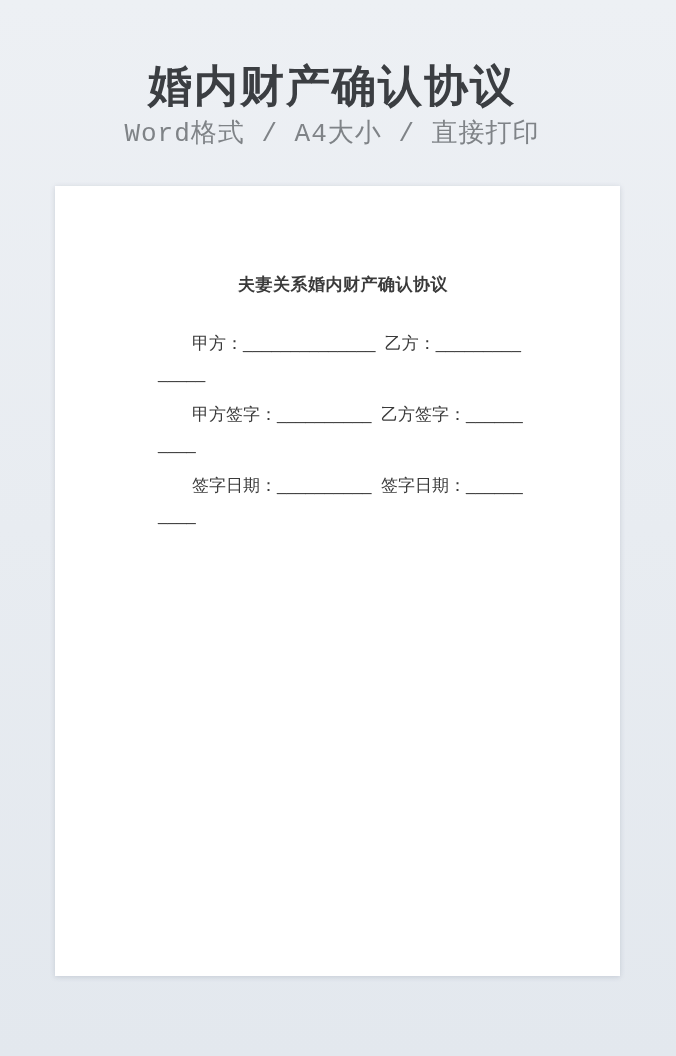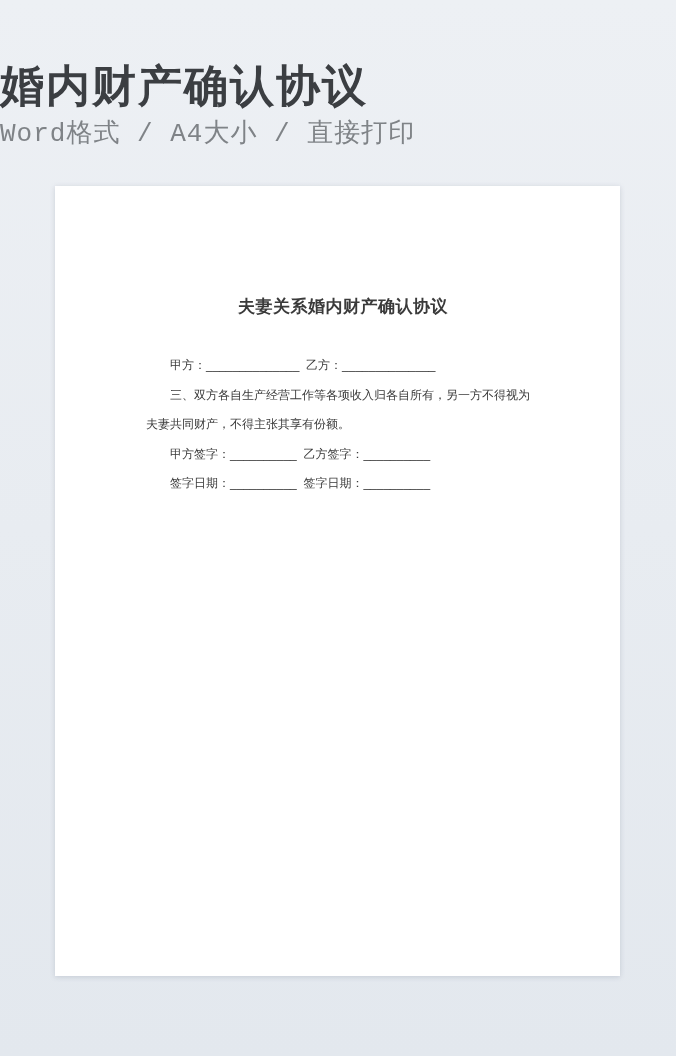--- a/index.html
+++ b/index.html
@@ -14,20 +14,21 @@
     font-family: "Liberation Sans", sans-serif;
     background: linear-gradient(to bottom,
       var(--background-top, #edf0f4) 0%,
       var(--background-bottom, #e3e8ee) 100%);
   }
   .page-header {
     position: absolute;
     top: 60px;
     left: 0;
     right: 12px;
+    text-align: center;
   }
   .page-header h1 {
     margin: 0;
     font-size: 44px;
     line-height: 52px;
     font-weight: bold;
     letter-spacing: 2px;
     color: var(--heading-text, #3b3e42);
   }
   .page-header .subtitle {
@@ -40,50 +41,49 @@
   }
   .paper {
     position: absolute;
     left: 55px;
     top: 186px;
     width: 565px;
     height: 790px;
     box-sizing: border-box;
     background: var(--paper, #ffffff);
     box-shadow: 0 1px 5px rgba(90, 100, 125, 0.22);
-    padding: 110px 80px 0 91px;
+    padding: 88px 80px 0 91px;
   }
   .doc-title {
     margin: 0 0 33px 0;
     text-align: center;
     font-size: 17px;
     line-height: 22px;
     font-weight: bold;
     letter-spacing: 0.5px;
     color: var(--body-text, #3a3a3a);
   }
   .doc-body p.para {
-    margin: 0;
-    font-size: 12px;
+    margin: 12px;
+    font-size: 17px;
     line-height: 29.5px;
     text-indent: 2em;
     white-space: pre-wrap;
     word-break: break-all;
     color: var(--body-text, #3a3a3a);
   }
 </style>
 </head>
 <body>
 
 <header class="page-header">
   <h1>婚内财产确认协议</h1>
   <div class="subtitle">Word格式 / A4大小 / 直接打印</div>
 </header>
 
 <div class="paper">
   <h2 class="doc-title">夫妻关系婚内财产确认协议</h2>
   <div class="doc-body">
       <p class="para">甲方：______________  乙方：______________</p>
-      <p class="para">三、双方各自生产经营工作等各项收入归各自所有，另一方不得视为夫妻共同财产，不得主张其享有份额。</p>
       <p class="para">甲方签字：__________  乙方签字：__________</p>
       <p class="para">签字日期：__________  签字日期：__________</p>
     </div>
 </div>
 
 </body></html>

